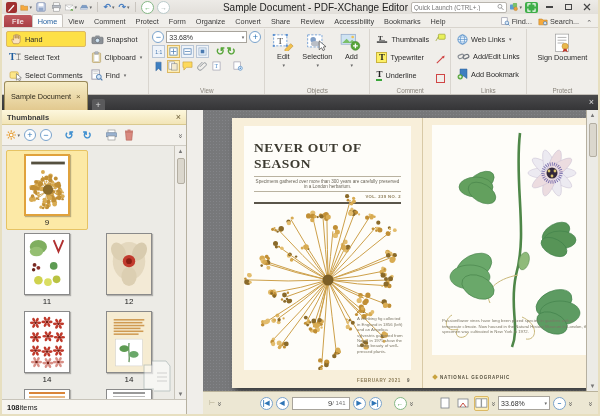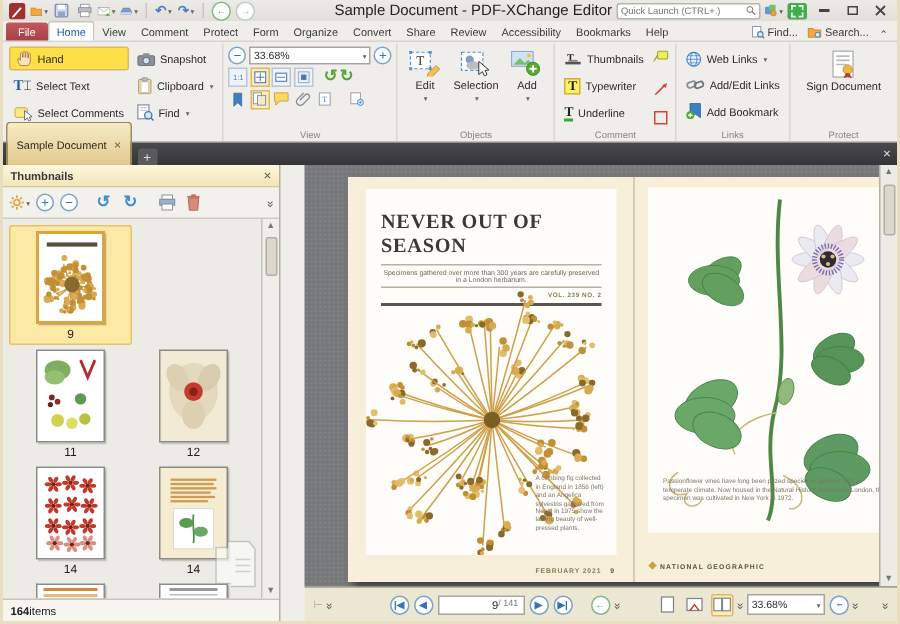--- a/index.html
+++ b/index.html
@@ -834,21 +834,21 @@
             <line x1="15" y1="22" x2="25" y2="22" stroke="#bbb"></line>
           </svg>
         <div class="pscroll">
           <span class="sarrow">▲</span>
           <span class="sthumb"></span>
           <span class="spring"></span>
           <span class="sarrow">▼</span>
         </div>
       </div>
       <div class="pstatus">
-        <b>164</b>
+        <b>108</b>
           <span> items</span>
       </div>
     </div>
 
     <div class="right-col">
       <div class="docview">
         <div class="spread">
 
           <div class="page pageL">
             <div class="inner pL-inner">

